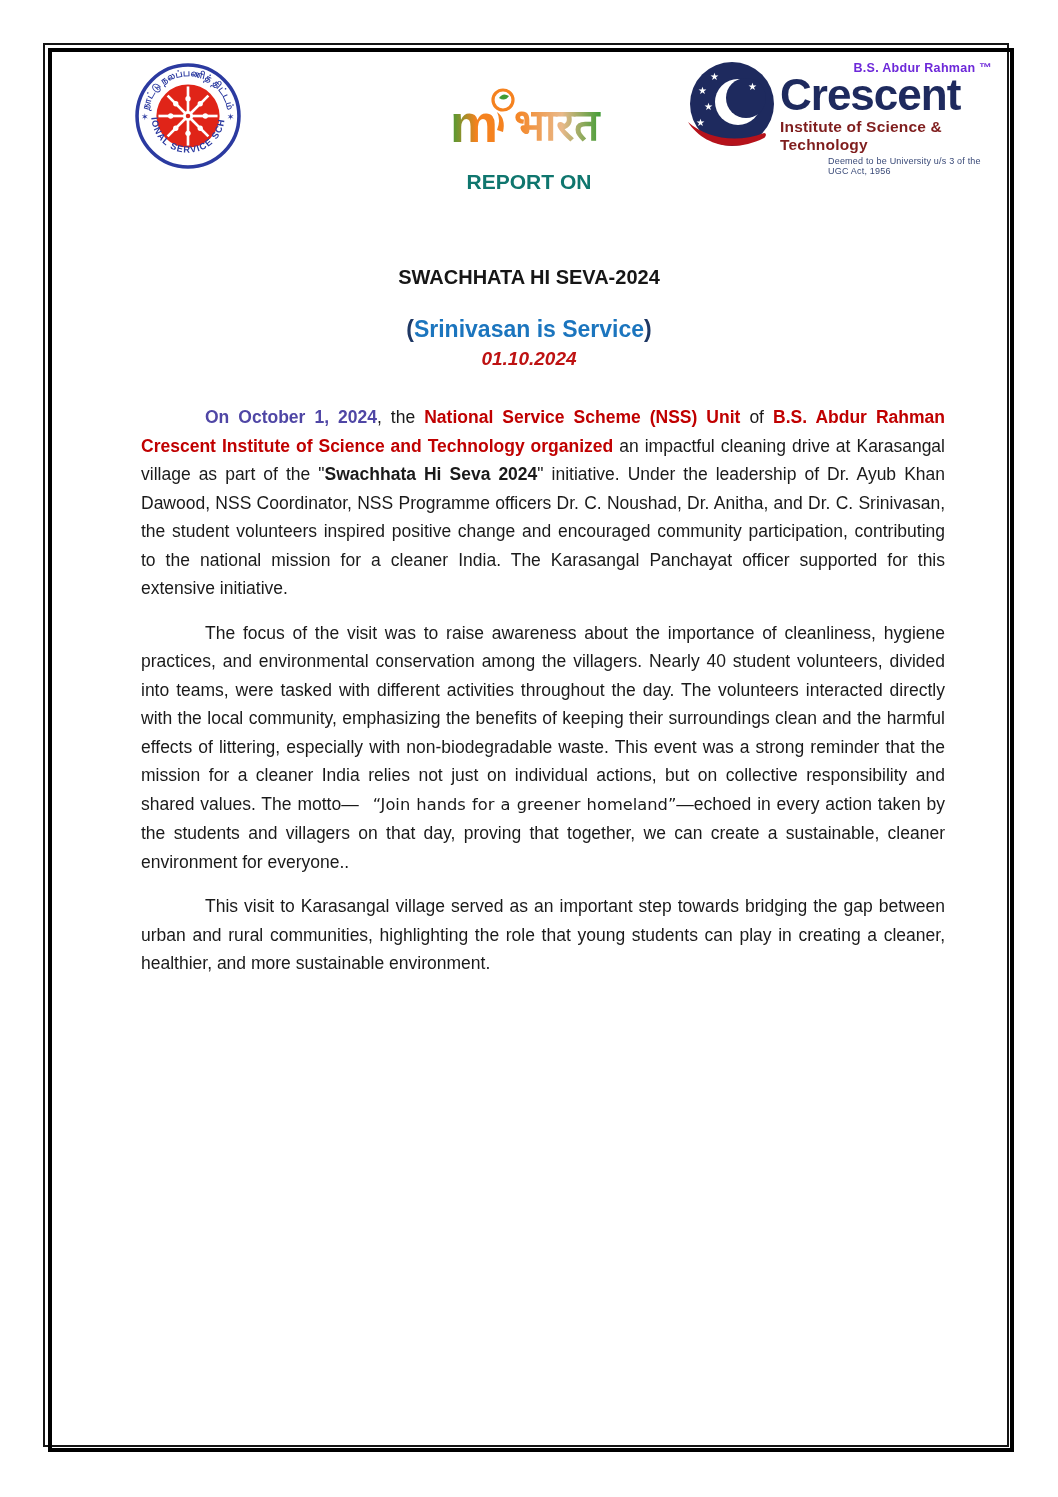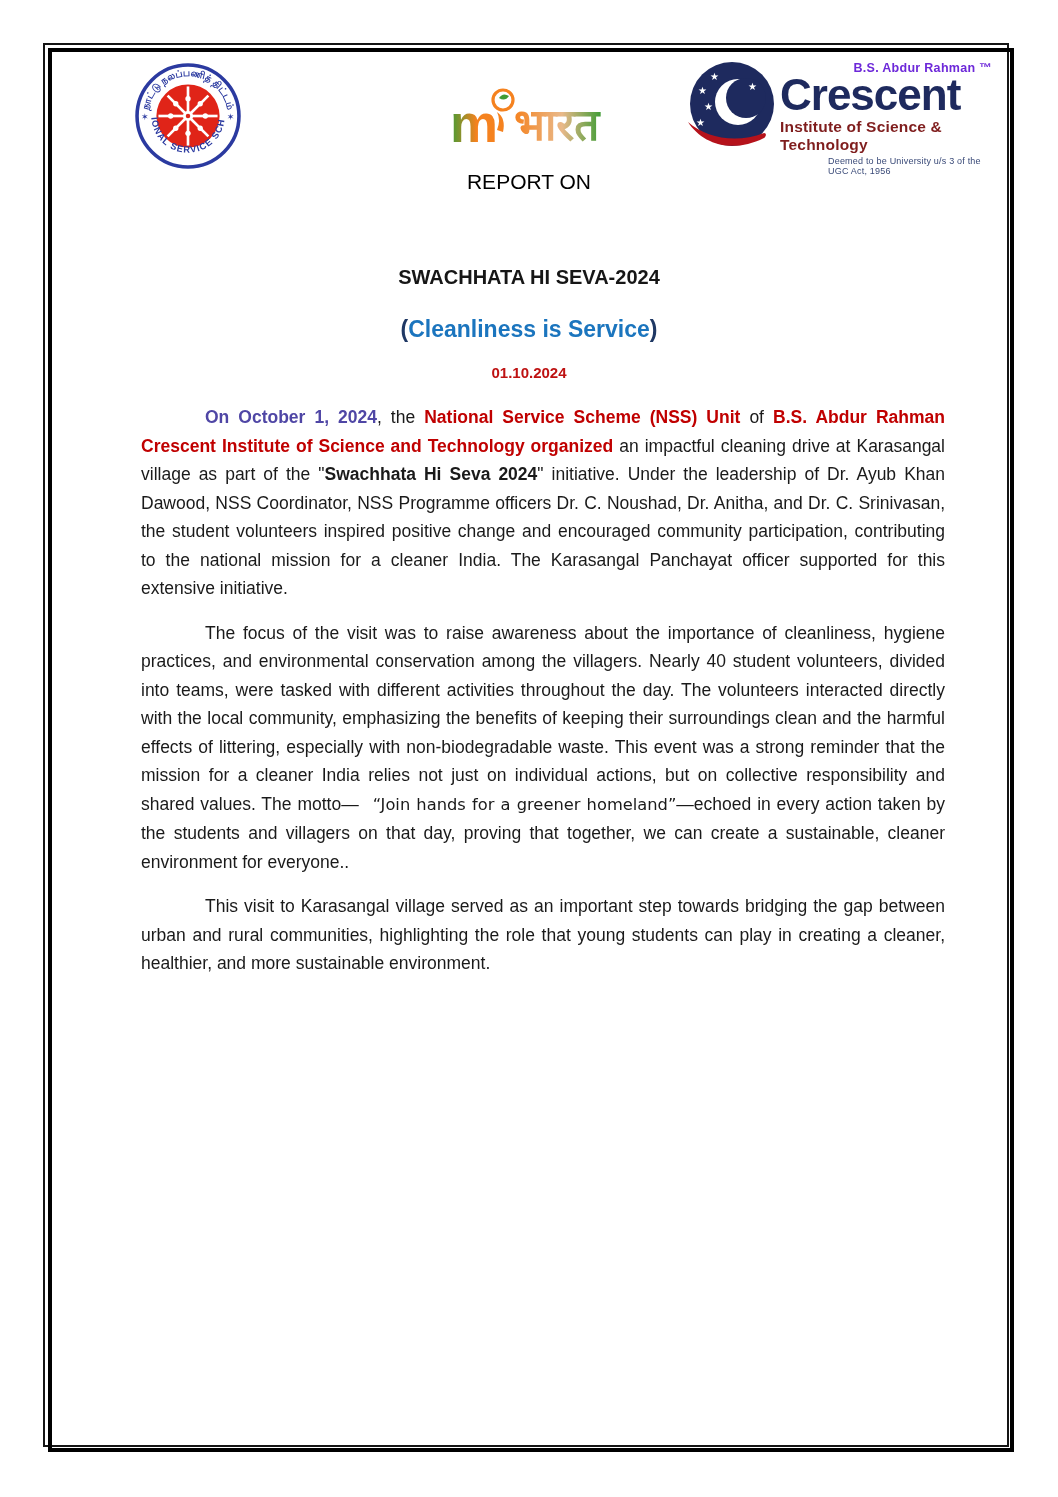--- a/index.html
+++ b/index.html
@@ -22,26 +22,26 @@
   .mybharat-logo { position:absolute; left:450px; top:84px; width:162px; height:74px; }
   .crescent-logo { position:absolute; left:686px; top:58px; width:306px; height:100px; display:flex; }
   .crescent-emblem { width:92px; height:96px; flex:0 0 auto; margin-top:2px; }
   .crescent-textblock { flex:1; display:flex; flex-direction:column; align-items:flex-end; padding-left:2px; }
   .crescent-tm { font-size:12.5px; font-weight:bold; color:#6d28d9; letter-spacing:.3px; margin-top:3px; }
   .crescent-name { font-size:44px; font-weight:bold; color:#1E2A5E; line-height:1.0; letter-spacing:-1px; align-self:stretch; text-align:left; margin-top:-2px; }
   .crescent-sub { font-size:15.5px; font-weight:bold; color:#7f1d1d; align-self:stretch; text-align:left; letter-spacing:.2px; margin-top:1px; }
   .crescent-tag { font-size:9px; color:#3a4a78; margin-top:2px; letter-spacing:.2px;margin-left:48px; }
   
   .tline { position:absolute; left:43px; width:972px; text-align:center; }
-  .report-on  { top:170px; font-size:21px; font-weight:normal; color:#000000; }
+  .report-on  { top:170px; font-size:21px; font-weight:bold; color:#0f766e; }
   .tamil-title{ top:206px; font-size:28px; font-weight:bold; color:#6E1D45; letter-spacing:1px; }
   .main-title { top:266px; font-size:20px; font-weight:bold; color:#161616; }
   .sub-title  { top:316px; font-size:23px; font-weight:bold; color:#1F3864; }
   .sub-title .blue { color:#1B75BE; }
-  .date-line  { top:364px; font-size:15px; font-weight:bold; color:#BE1212; }
+  .date-line  { top:348px; font-size:19px; font-weight:bold; color:#BE1212;font-style:italic; }
   
   .body-text {
     position:absolute; left:141px; top:403px; width:804px;
     font-size:17.5px; line-height:28.5px; color:#1A1A1A;
     text-align:justify;
   }
   .body-text p { text-indent:64px; margin-bottom:16px; }
   .violet-bold { color:#4F46A5; font-weight:bold; }
   .red-bold { color:#C00000; font-weight:bold; }
   .bold { font-weight:bold; }
@@ -131,21 +131,21 @@
     <div class="crescent-textblock">
       <div class="crescent-tm">B.S. Abdur Rahman ™</div>
       <div class="crescent-name">Crescent</div>
       <div class="crescent-sub">Institute of Science &amp; Technology</div>
       <div class="crescent-tag">Deemed to be University u/s 3 of the UGC Act, 1956</div>
     </div>
   </div>
 
   <div class="tline report-on">REPORT ON</div>
   <div class="tline main-title">SWACHHATA HI SEVA-2024</div>
-  <div class="tline sub-title"><span>(</span><span class="blue">Cleanliness is Service</span><span>)</span></div>
+  <div class="tline sub-title"><span>(</span><span class="blue">Srinivasan is Service</span><span>)</span></div>
   <div class="tline date-line">01.10.2024</div>
 
   <div class="body-text">
     <p><span class="violet-bold">On October 1, 2024</span><span>, the </span><span class="red-bold">National Service Scheme (NSS) Unit</span><span> of </span><span class="red-bold">B.S. Abdur Rahman Crescent Institute of Science and Technology organized</span><span> an impactful cleaning drive at Karasangal village as part of the "</span><span class="bold">Swachhata Hi Seva 2024</span><span>" initiative. Under the leadership of Dr. Ayub Khan Dawood, NSS Coordinator, NSS Programme officers Dr. C. Noushad, Dr. Anitha, and Dr. C. Srinivasan, the student volunteers inspired positive change and encouraged community participation, contributing to the national mission for a cleaner India. The Karasangal Panchayat officer supported for this extensive initiative.</span></p>
     <p><span>The focus of the visit was to raise awareness about the importance of cleanliness, hygiene practices, and environmental conservation among the villagers. Nearly 40 student volunteers, divided into teams, were tasked with different activities throughout the day. The volunteers interacted directly with the local community, emphasizing the benefits of keeping their surroundings clean and the harmful effects of littering, especially with non-biodegradable waste. This event was a strong reminder that the mission for a cleaner India relies not just on individual actions, but on collective responsibility and shared values. The motto—</span><span class="motto">“Join hands for a greener homeland”</span><span>—echoed in every action taken by the students and villagers on that day, proving that together, we can create a sustainable, cleaner environment for everyone..</span></p>
     <p><span>This visit to Karasangal village served as an important step towards bridging the gap between urban and rural communities, highlighting the role that young students can play in creating a cleaner, healthier, and more sustainable environment.</span></p>
   </div>
 
 </div>
 

